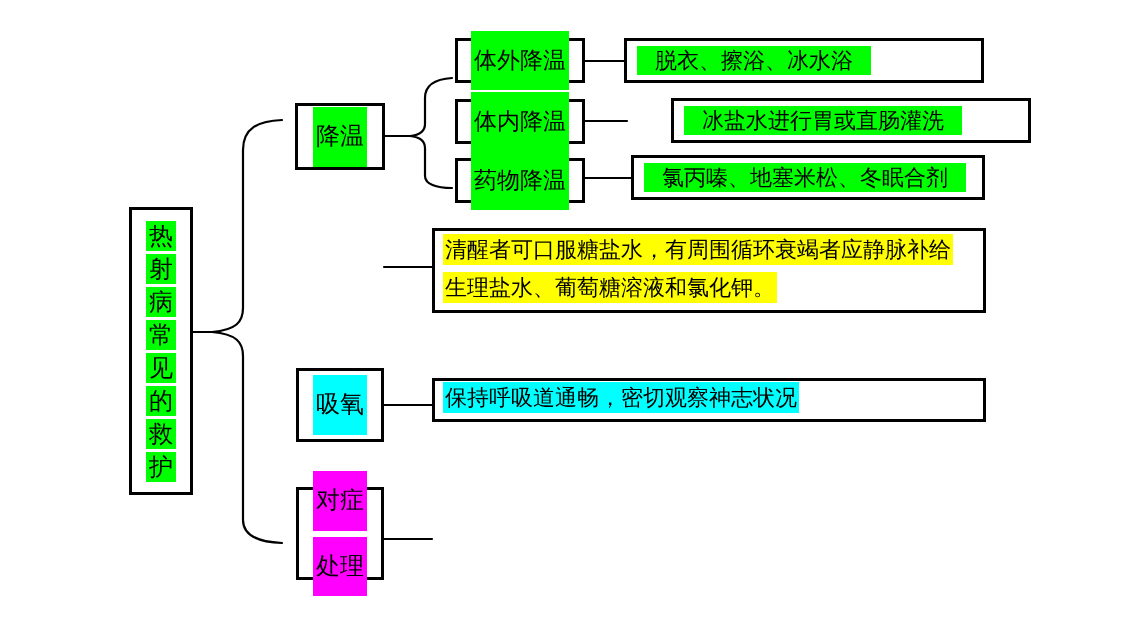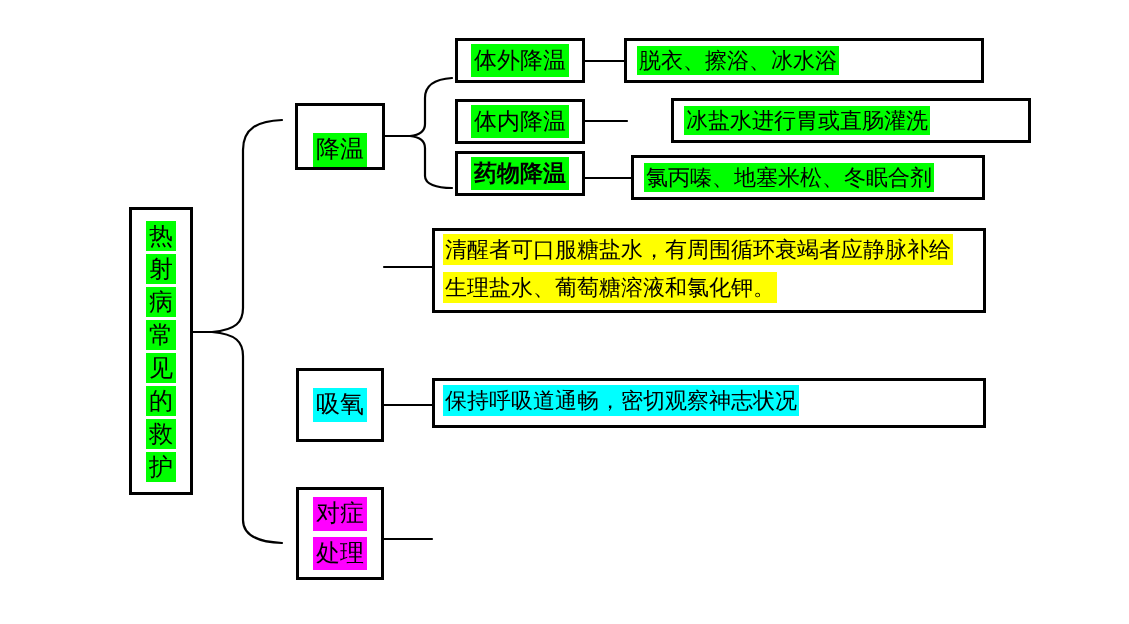--- a/index.html
+++ b/index.html
@@ -21,44 +21,44 @@
     display:flex;flex-direction:column;align-items:center;justify-content:center;gap:3px;}
   .vchar{display:block;font-size:24px;line-height:1;padding:3px 3px;background:var(--green);}
 
   
   .label-box{display:flex;align-items:center;justify-content:center;flex-direction:column;gap:6px;}
   #cooling-box{left:295px;top:103px;width:90px;height:67px;justify-content:flex-end;}
   #fluid-box{left:296px;top:232px;width:88px;height:71px;}
   #oxygen-box{left:296px;top:368px;width:88px;height:74px;}
   #symptomatic-box{left:296px;top:487px;width:88px;height:93px;}
 
-  .hl{font-size:24px;line-height:1.15;padding:3px 3px;}
+  .hl{font-size:24px;line-height:1.15;padding:16px 3px;}
   .green{background:var(--green);}
   .yellow{background:var(--yellow);}
   .cyan{background:var(--cyan);}
   .magenta{background:var(--magenta);}
 
   
   .sub-box{left:455px;width:130px;height:45px;display:flex;align-items:center;justify-content:center;}
   #sub-external{top:38px;}
   #sub-internal{top:99px;}
-  #sub-drug{top:151px;font-weight:bold;}
+  #sub-drug{top:158px;}
   .sub-box .hl{font-size:23px;}
 
   
   .detail-box{height:45px;display:flex;align-items:center;padding-left:10px;}
   #detail-external{left:624px;top:38px;width:360px;}
   #detail-internal{left:627px;top:98px;width:360px;margin-left:44px;}
   #detail-drug{left:631px;top:155px;width:354px;}
-  .detail-box .hl{font-size:22px;padding:2px 2px;}
+  .detail-box .hl{font-size:22px;padding:2px 18px;}
 
   
   .wide-box{left:432px;width:554px;padding:8px 8px;display:flex;flex-direction:column;justify-content:center;}
   #detail-fluid{top:228px;height:85px;}
-  #detail-oxygen{top:378px;height:50px;}
+  #detail-oxygen{top:378px;height:44px;}
   #detail-symptomatic{top:478px;height:120px;}
   .tline{line-height:38px;white-space:nowrap;}
   .tline .hl{font-size:22px;padding:3px 2px;}
 </style>
 </head>
 <body>
 
 <div class="canvas">
 
   <svg class="wires" viewBox="0 0 1129 624">

